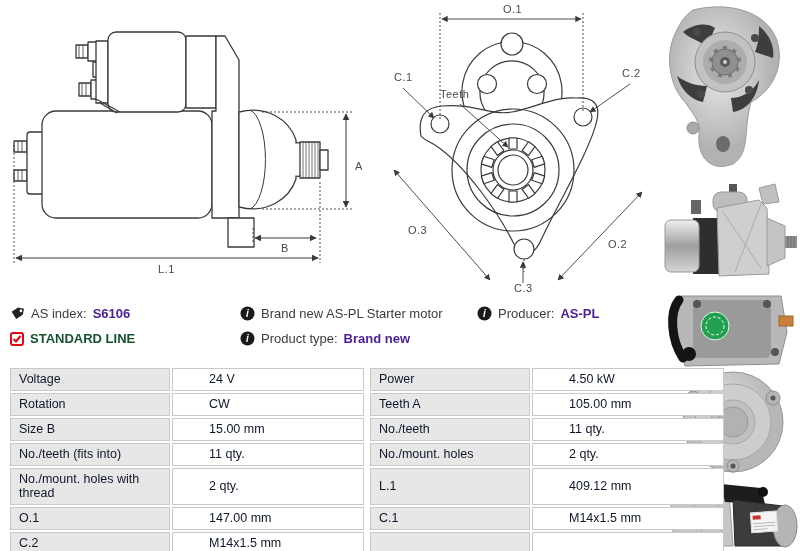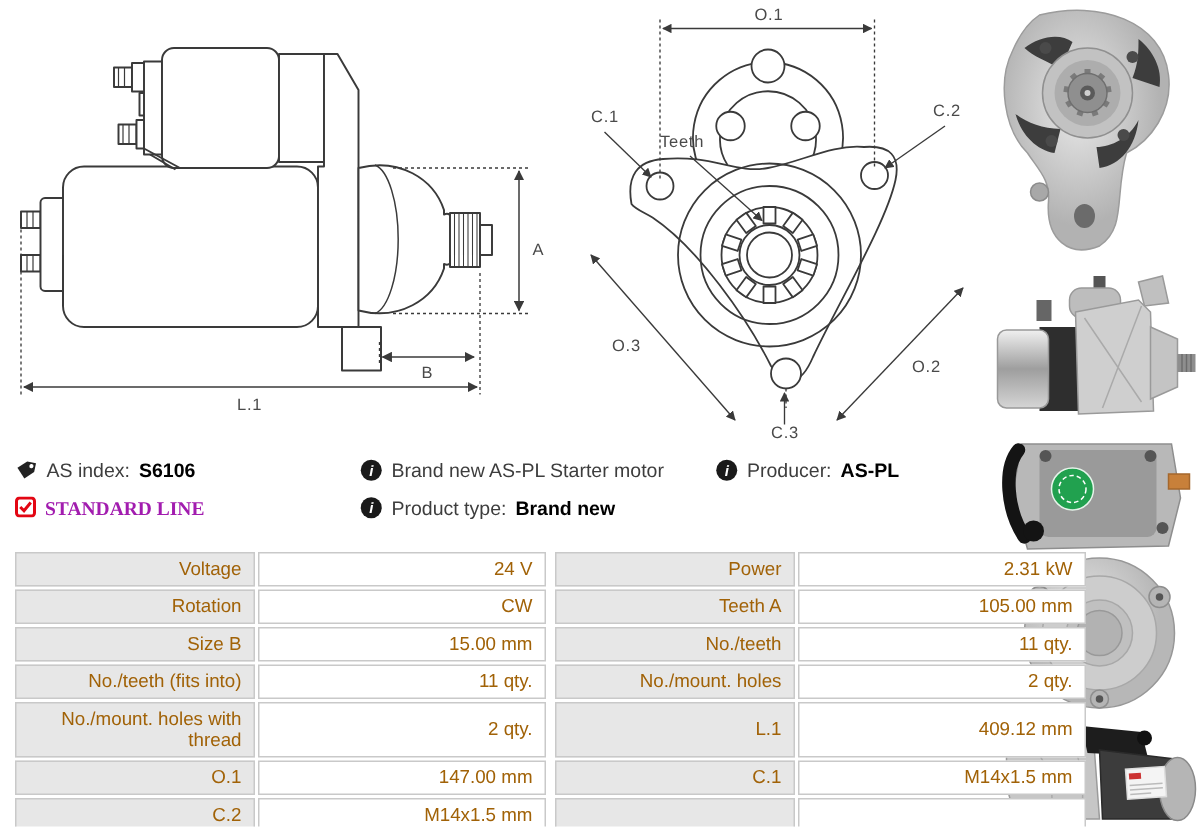--- a/index.html
+++ b/index.html
@@ -14,30 +14,30 @@
   #side-view{left:0;width:390px;height:295px;}
   #front-view{left:390px;width:280px;height:295px;}
   .dim-text{font-size:11px;fill:#4a4a4a;letter-spacing:.5px;}
 
   
   #photos{position:absolute;left:663px;top:0;width:137px;height:551px;background:#fff;}
   .photo{position:absolute;left:0;width:137px;}
 
   
   #info{position:absolute;left:0;top:298px;width:670px;height:66px;font-size:13px;}
-  .info-item{position:absolute;display:flex;align-items:flex-start;gap:6px;white-space:nowrap;}
-  .info-item .b{font-weight:bold;color:#000000;}
-  .red{color:#a21caf;font-weight:bold;font-family:Liberation Serif, serif;}
+  .info-item{position:absolute;display:flex;align-items:flex-end;gap:6px;white-space:nowrap;}
+  .info-item .b{font-weight:bold;color:#4c1d95;}
+  .red{color:#14532d;font-weight:bold;}
   .ic{flex:0 0 auto;display:inline-block;}
 
   
   #spec{position:absolute;left:8px;top:366px;border-collapse:separate;border-spacing:2px;}
   #spec td{
-    border:1px solid #c9c9c9;font-size:12.5px;line-height:1.15;color:#a16207;
-    padding:3px 8px;text-align:right;vertical-align:middle;height:15px;
+    border:1px solid #c9c9c9;font-size:12.5px;line-height:1.15;color:#0f172a;
+    padding:3px 8px;text-align:left;vertical-align:middle;height:15px;
   }
   #spec td.lab{background:#e7e7e7;width:142px;}
   #spec td.val{background:#fff;width:146px;padding-left:36px;}
   #spec td.gap{border:none;background:transparent;width:2px;padding:0;}
 </style>
 </head>
 <body>
 
 <svg id="side-view" class="diagram" viewBox="0 0 390 295">
   <defs>
@@ -296,21 +296,21 @@
 
 </div>
 
 <table id="spec">
   <tbody>
       <tr>
     <td class="lab">Voltage</td>
     <td class="val">24 V</td>
     <td class="gap"></td>
     <td class="lab">Power</td>
-    <td class="val">2.31 kW</td>
+    <td class="val">4.50 kW</td>
   </tr>
   <tr>
     <td class="lab">Rotation</td>
     <td class="val">CW</td>
     <td class="gap"></td>
     <td class="lab">Teeth A</td>
     <td class="val">105.00 mm</td>
   </tr>
   <tr>
     <td class="lab">Size B</td>

